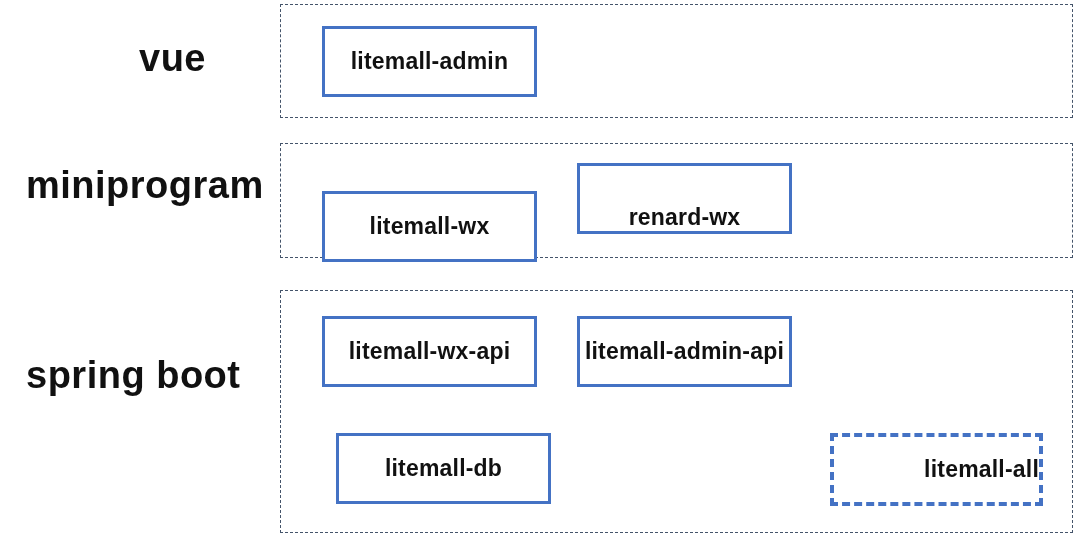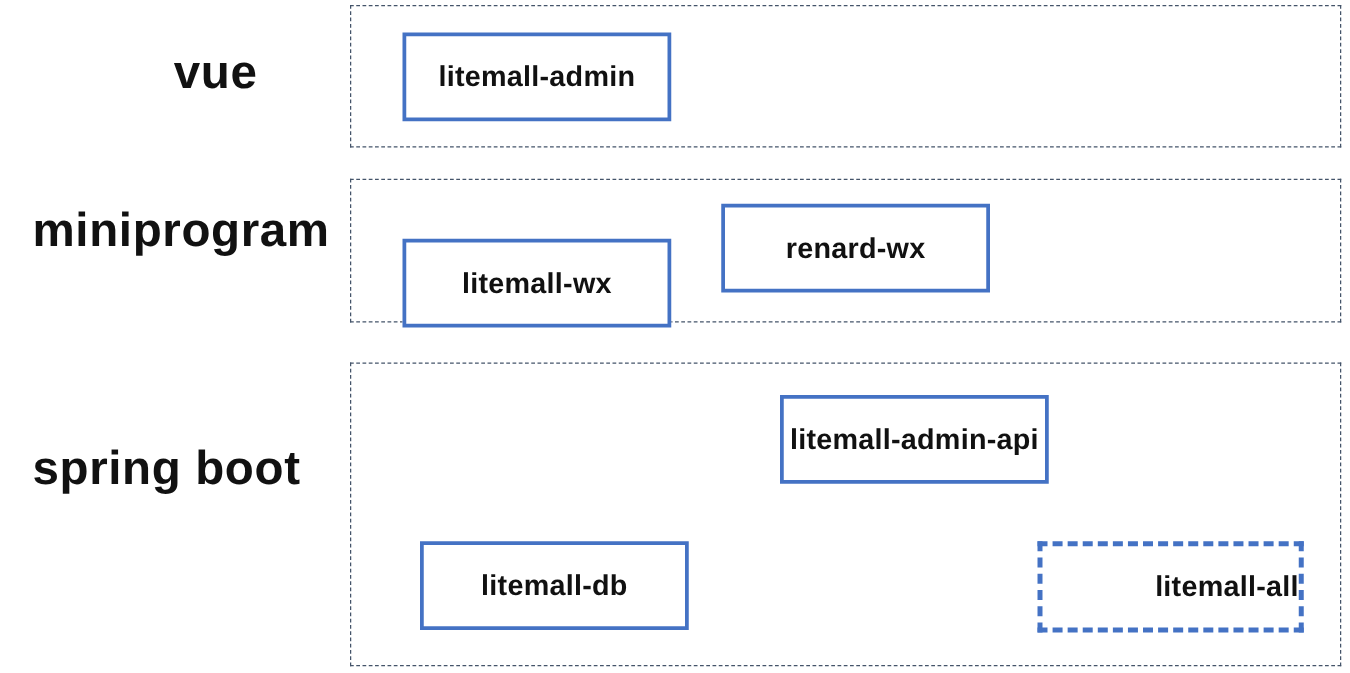--- a/index.html
+++ b/index.html
@@ -52,23 +52,23 @@
     color:var(--text);
     white-space:nowrap;
   }
   
   #group-vue{left:280px;top:4px;width:793px;height:114px;}
   #group-miniprogram{left:280px;top:143px;width:793px;height:115px;}
   #group-springboot{left:280px;top:290px;width:793px;height:243px;}
   
   #box-admin{left:41px;top:21px;}
   #box-wx{left:41px;top:19px;margin-top:28px;}
-  #box-renard{left:296px;top:19px;}
+  #box-renard{left:296px;top:19px;align-items:flex-end;}
   #box-wxapi{left:41px;top:25px;}
-  #box-adminapi{left:296px;top:25px;margin-left:47px;}
+  #box-adminapi{left:296px;top:25px;}
   #box-db{left:55px;top:142px;}
   #box-core{left:296px;top:142px;}
   #box-all{left:549px;top:142px;}
   
   #label-vue{left:139px;top:39px;}
   #label-miniprogram{left:26px;top:166px;}
   #label-springboot{left:26px;top:356px;}
 </style>
 </head>
 <body>
@@ -90,20 +90,23 @@
   <div class="group" id="group-miniprogram">
     <div class="module" id="box-wx">
       <span>litemall-wx</span>
     </div>
     <div class="module" id="box-renard">
       <span>renard-wx</span>
     </div>
   </div>
 
   <div class="group" id="group-springboot">
+    <div class="module" id="box-wxapi">
+      <span>litemall-wx-api</span>
+    </div>
     <div class="module" id="box-adminapi">
       <span>litemall-admin-api</span>
     </div>
     <div class="module" id="box-db">
       <span>litemall-db</span>
     </div>
     <div class="module dashed" id="box-all">
       <span>litemall-all</span>
     </div>
   </div>

